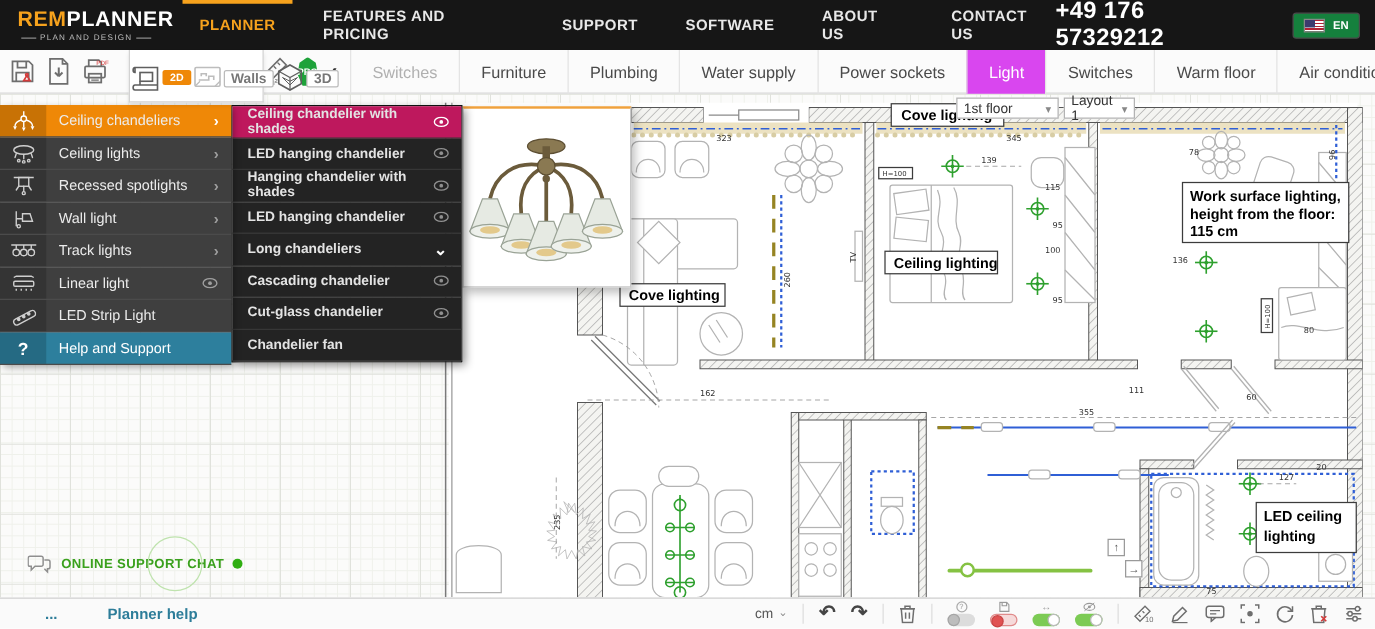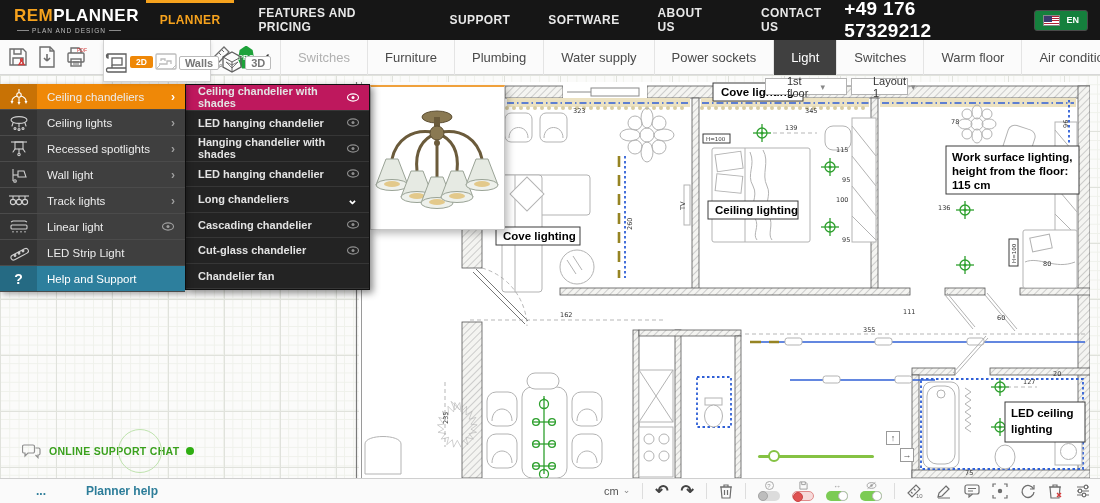--- a/index.html
+++ b/index.html
@@ -30,21 +30,21 @@
   .view-item{display:flex;flex-direction:row;align-items:center;cursor:pointer}
   .badge-2d{background:#ef8807;color:#fff;font-size:8.5px;font-weight:bold;padding:1px 6px;border-radius:2px;margin-top:1px}
   .chip{background:#fff;border:1px solid #bbb;color:#777;font-size:11px;font-weight:bold;padding:0px 5px;border-radius:2px;margin-top:2px}
   .ruler-btn{margin-left:118px}
   .pro{width:23px;height:23px;margin-left:6px;background:#1ea23a;clip-path:polygon(50% 0,90% 20%,100% 60%,75% 100%,25% 100%,0 60%,10% 20%);display:flex;align-items:center;justify-content:center;color:#fff;font-size:7.5px;font-weight:bold;cursor:pointer}
   .tab-chev{font-size:17px;font-weight:bold;color:#333;padding:0 10px;cursor:pointer}
   .tabs{display:flex;height:35px;flex:1}
   .tab{display:flex;align-items:center;padding:0 17px;font-size:13px;color:#4a4a4a;border-left:1px solid #e4e4e4;cursor:pointer;white-space:nowrap}
   .tab:last-of-type{border-right:1px solid #e4e4e4}
   .tab.faded{color:#b0b0b0}
-  .tab.active{background:#404040;color:#fff}
+  .tab.active{background:#d946ef;color:#fff}
 
   
   .main{position:relative;height:403px;overflow:hidden}
   .canvas{position:absolute;inset:0;background-color:#fbfbfa;background-image:linear-gradient(#e0e2dc 1px,transparent 1px),linear-gradient(90deg,#e0e2dc 1px,transparent 1px),linear-gradient(#efF1eb 1px,transparent 1px),linear-gradient(90deg,#eff1eb 1px,transparent 1px);background-size:56px 56px,56px 56px,9.3px 9.3px,9.3px 9.3px}
   .plan-svg{position:absolute;left:355px;top:7px}
 
   
   .sidebar{position:absolute;left:0;top:9px;width:185px;box-shadow:2px 2px 6px rgba(0,0,0,.35);z-index:20}
   .sb-item{height:26px;display:flex;align-items:center;background:#3f3f3f;border-bottom:1px solid #4b4b4b;cursor:pointer}
   .sb-icon{width:37px;height:100%;background:rgba(0,0,0,.16);display:flex;align-items:center;justify-content:center;flex:none}
@@ -60,21 +60,21 @@
   .sm-item{height:25.5px;display:flex;align-items:center;background:#232323;border-bottom:1px solid #363636;cursor:pointer}
   .sm-item.active{background:#be185d}
   .sm-label{color:#e3e3e3;font-size:11px;font-weight:bold;padding-left:12px;flex:1}
   .sm-trail{padding-right:9px;display:flex;align-items:center}
   .sm-chev{color:#fff;font-size:13px;font-weight:bold;padding-right:11px}
 
   
   .preview{position:absolute;left:370px;top:10px;width:135px;height:145px;background:#fff;border:1px solid #c7c7c7;border-top:2px solid #f0a13c;box-shadow:3px 4px 7px rgba(0,0,0,.25);z-index:18}
 
   
-  .cv-dd{position:absolute;top:3px;height:17px;background:#fff;border:1px solid #b3b3b3;display:flex;align-items:center;justify-content:space-between;padding:0 21px;font-size:11px;color:#333;cursor:pointer;z-index:5}
+  .cv-dd{position:absolute;top:3px;height:17px;background:#fff;border:1px solid #b3b3b3;display:flex;align-items:center;justify-content:space-between;padding:0 5px;font-size:11px;color:#333;cursor:pointer;z-index:5}
   .cv-dd .caret{color:#888;font-size:9px;margin-left:5px}
   .dd-floor{left:765px;width:82px}
   .dd-layout{left:851px;width:57px}
 
   
   .zoom-slider{position:absolute;left:758px;top:376px;width:116px;height:10px;z-index:6;cursor:pointer}
   .zoom-line{position:absolute;top:4px;left:0;right:0;height:3px;background:#85c243;border-radius:2px}
   .zoom-knob{position:absolute;left:10px;top:-1px;width:12px;height:12px;border-radius:50%;background:#fff;border:2px solid #85c243}
   .scroll-btn{position:absolute;width:14px;height:14px;background:#fff;border:1px solid #9a9a9a;color:#555;font-size:9px;display:flex;align-items:center;justify-content:center;z-index:6;cursor:pointer}
   .sc-up{left:886px;top:356px}.sc-right{left:900px;top:373px}

